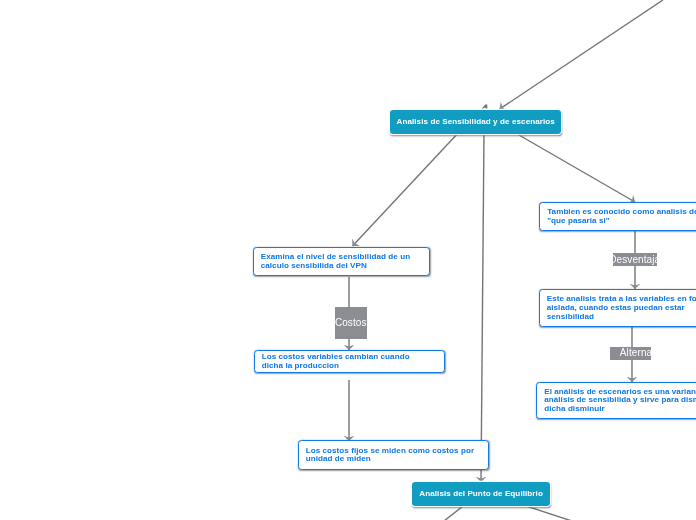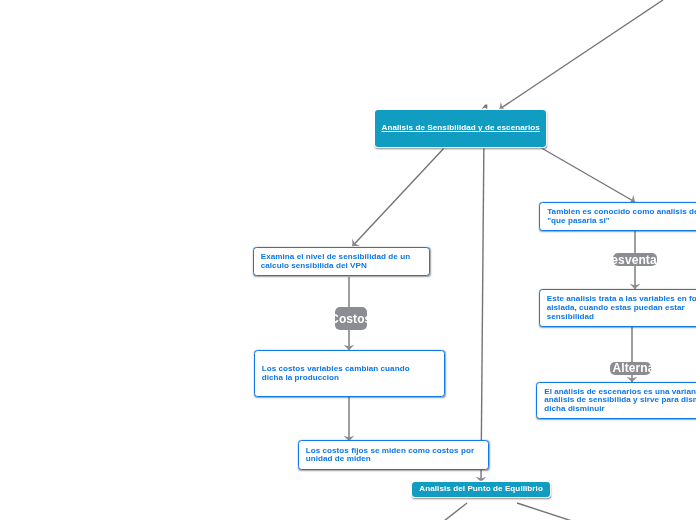--- a/index.html
+++ b/index.html
@@ -57,24 +57,24 @@
     letter-spacing: 0.05px;
     line-height: 8.7px;
     display: flex;
     align-items: center;
     z-index: 3;
   }
   .node-topic .txt { padding-left: 7.2px; padding-right: 4px; padding-top: 1.3px; white-space: nowrap; }
   
   .node-rel {
     background: #8b8d92;
-    border-radius: 5px;
+    border-radius: 0;
     color: #ffffff;
-    font-size: 12px;
-    font-weight: bold;
+    font-size: 10px;
+    font-weight: normal;
     letter-spacing: 0.1px;
     display: flex;
     align-items: center;
     justify-content: center;
     white-space: nowrap;
     line-height: 1;
     z-index: 5;
   }
 </style>
 </head>
@@ -106,31 +106,31 @@
 
       <line x1="632" y1="327" x2="632" y2="382" marker-end="url(#ah)"></line>
 
       <line x1="467" y1="503" x2="444" y2="521"></line>
       <line x1="517" y1="503" x2="572" y2="521"></line>
     </g>
 
     <path d="M480.9,109.8 L485.2,104.6 L487.3,104.6 L487.3,109.4 L484.9,107.6 Z" fill="#76767a"></path>
   </svg>
 
-  <div class="node node-main" style="left:375px; top:109.7px; width:171.4px; height:37px;text-decoration:underline;">
+  <div class="node node-main" style="left:390px; top:109.7px; width:171.4px; height:24px;">
     <span class="txt">Analisis de Sensibilidad y de escenarios</span>
   </div>
 
   <div class="node node-topic" style="left:252.5px; top:246.5px; width:177px; height:29.5px;">
     <span class="txt">
       <span>Examina el nivel de sensibilidad de un</span><br><span>calculo sensibilida del VPN</span>
     </span>
   </div>
 
-  <div class="node node-topic" style="left:253.5px; top:349.5px; width:191.5px; height:47px;">
+  <div class="node node-topic" style="left:253.5px; top:349.5px; width:191.5px; height:23px;">
     <span class="txt">
       <span>Los costos variables cambian cuando</span><br><span>dicha la produccion</span>
     </span>
   </div>
 
   <div class="node node-topic" style="left:253.5px; top:440px; width:191.5px; height:29.5px;margin-left:44px;">
     <span class="txt">
       <span>Los costos fijos se miden como costos por</span><br><span>unidad de miden</span>
     </span>
   </div>
@@ -146,29 +146,29 @@
       <span>Este analisis trata a las variables en forma</span><br><span>aislada, cuando estas puedan estar</span><br><span>sensibilidad</span>
     </span>
   </div>
 
   <div class="node node-topic" style="left:536px; top:381.5px; width:180px; height:37px;">
     <span class="txt">
       <span>El análisis de escenarios es una variante del</span><br><span>análisis de sensibilida y sirve para disminuir</span><br><span>dicha disminuir</span>
     </span>
   </div>
 
-  <div class="node node-main" style="left:412.2px; top:481.7px; width:137.8px; height:15px;">
+  <div class="node node-main" style="left:412.2px; top:481.7px; width:137.8px; height:24px;">
     <span class="txt">Analisis del Punto de Equilibrio</span>
   </div>
 
-  <div class="node node-rel" style="left:335px; top:307.2px; width:31.5px; height:23px;">
+  <div class="node node-rel" style="left:335px; top:307.2px; width:31.5px; height:32px;">
     <span class="txt">Costos</span>
   </div>
 
   <div class="node node-rel" style="left:613px; top:253px; width:43.5px; height:13.2px;">
     <span class="txt">Desventaja</span>
   </div>
 
-  <div class="node node-rel" style="left:609.5px; top:362px; width:41px; height:12.6px;padding-left:28px;">
+  <div class="node node-rel" style="left:609.5px; top:347px; width:41px; height:12.6px;padding-left:28px;">
     <span class="txt">Alternativa</span>
   </div>
 
 </div>
 
 </body></html>

